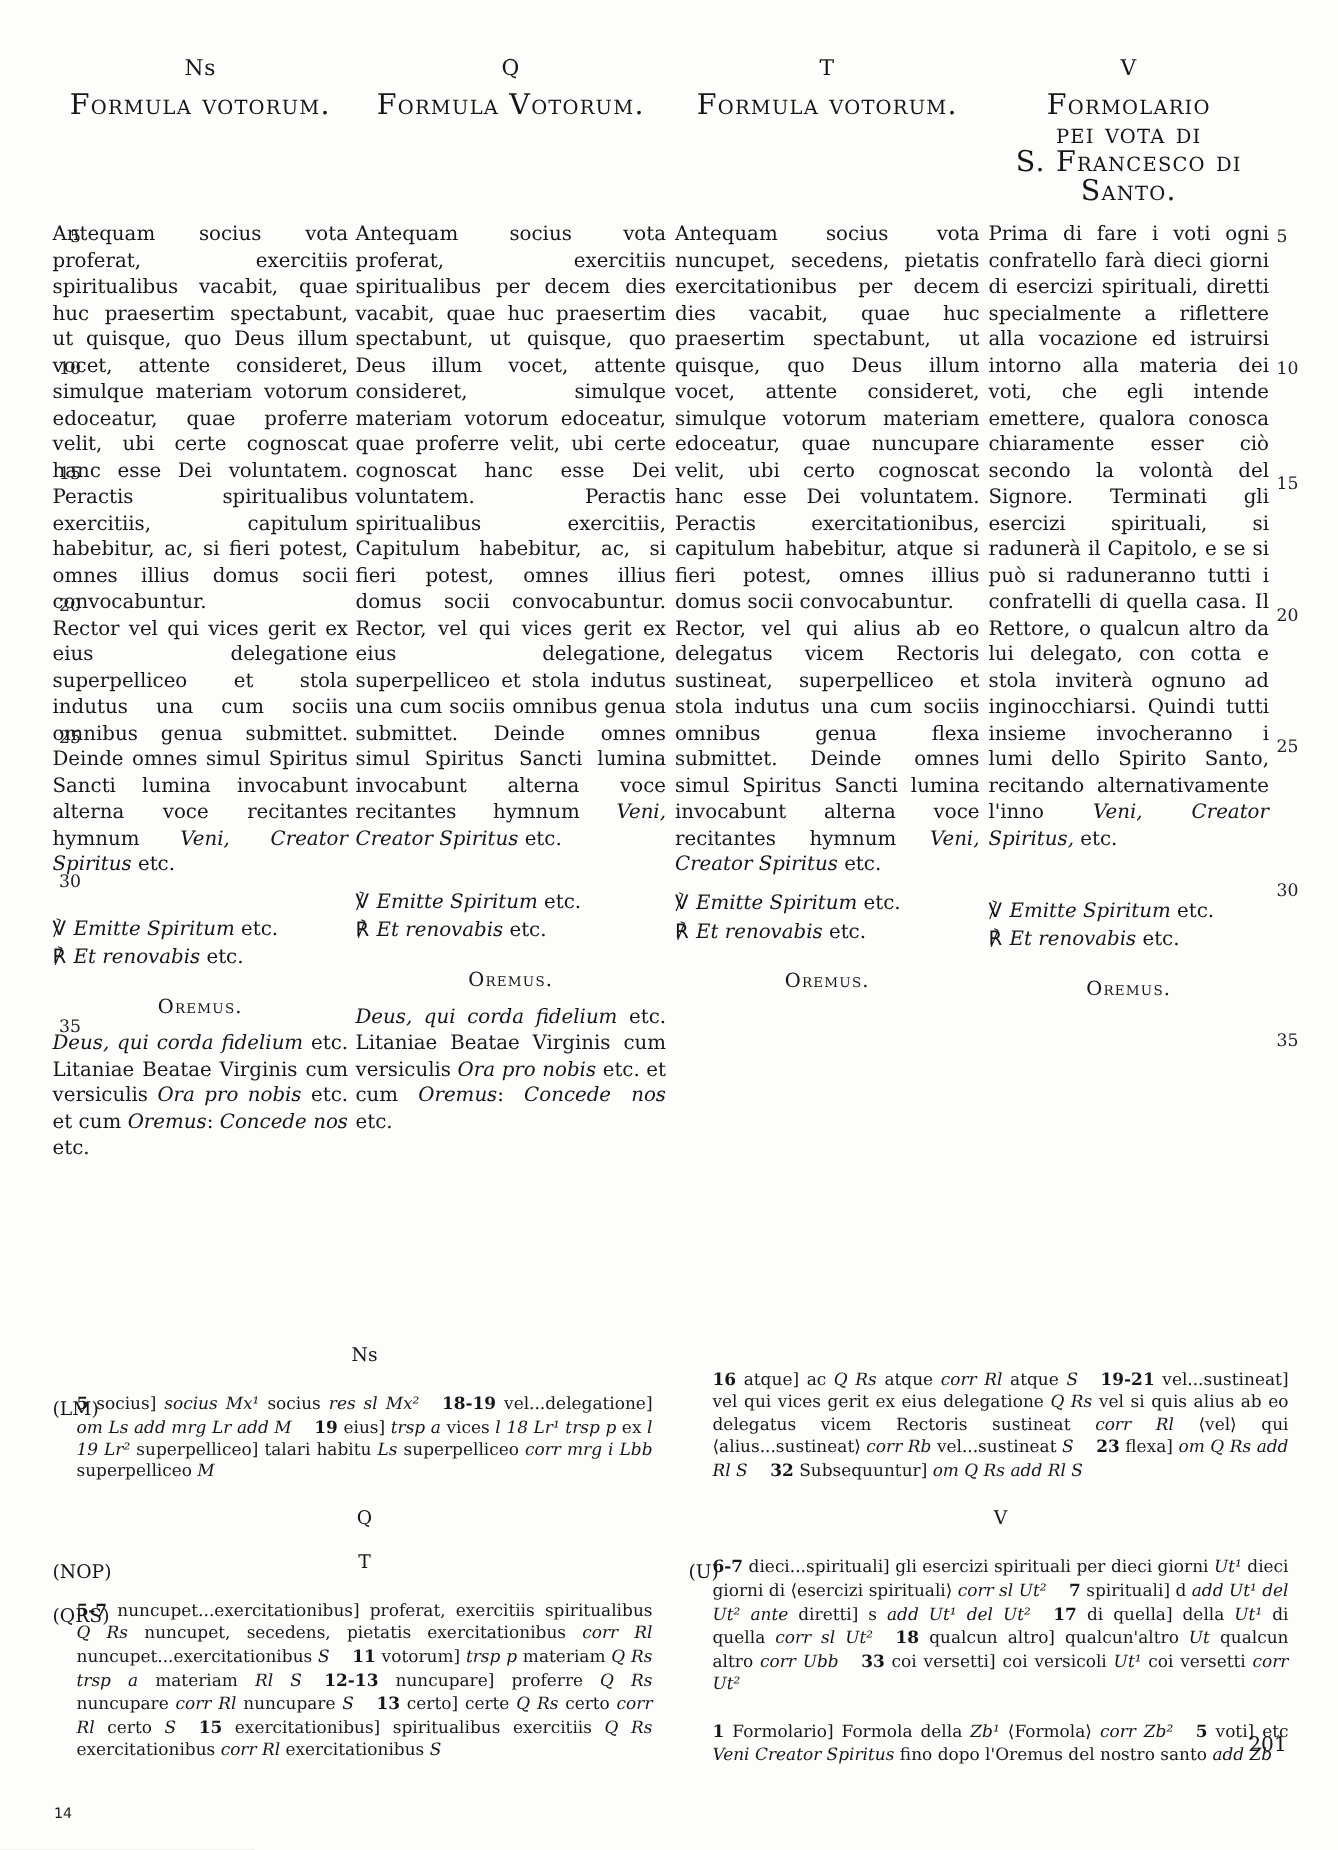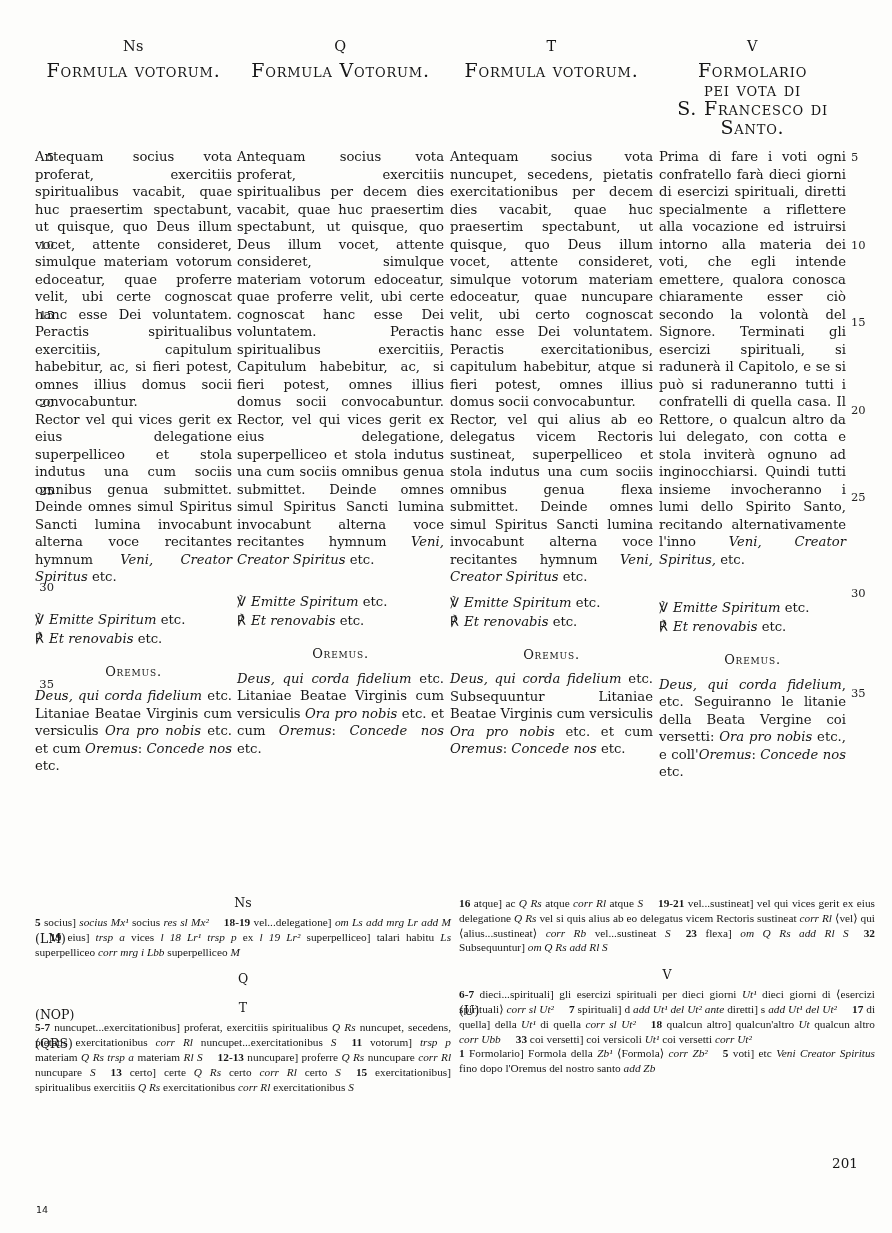--- a/index.html
+++ b/index.html
@@ -43,21 +43,21 @@
   .gutter-right .ln:nth-child(5){top:490px} .gutter-right .ln:nth-child(6){top:586px}
   .gutter-right .ln:nth-child(7){top:686px}
   
   .apparatus { position:absolute; top:896px; font-size:11.3px; line-height:14.8px; }
   .apparatus-left  { left:35px;  width:416px; }
   .apparatus-right { left:459px; width:416px; }
   .app-head { position:relative; text-align:center; font-size:12.5px; margin:0 0 3px; height:16px; }
   .app-section + .app-section .app-head { margin-top:13px; }
   .apparatus-right .app-section:first-child .app-head { display:none; }
   .app-label { position:absolute; left:0; top:0;margin-top:36px; }
-  .app-body { margin:0; text-align:justify;font-family:Liberation Serif, serif; }
+  .app-body { margin:16px; text-align:justify; }
   
   .page-number { position:absolute; left:820px; top:1155px; width:50px; text-align:center; font-size:13.5px; }
   .signature { position:absolute; left:36px; top:1204px; font-family:"DejaVu Sans","Liberation Sans",sans-serif; font-size:9.5px; }
 </style>
 </head>
 <body>
 
 <div class="page">
 
   <div class="gutter gutter-left">
@@ -118,41 +118,39 @@
       <div class="col-title">Formula votorum.</div>
     </div>
     <div class="col-body">
       <p class="para"><span class="run-r">Antequam socius vota nuncupet, secedens, pietatis exercitationibus per decem dies vacabit, quae huc praesertim spectabunt, ut quisque, quo Deus illum vocet, attente consideret, simulque votorum materiam edoceatur, quae nuncupare velit, ubi certo cognoscat hanc esse Dei voluntatem. Peractis exercitationibus, capitulum habebitur, atque si fieri potest, omnes illius domus socii convocabuntur.</span></p>
       <p class="para"><span class="run-r">Rector, vel qui alius ab eo delegatus vicem Rectoris sustineat, superpelliceo et stola indutus una cum sociis omnibus genua flexa submittet. Deinde omnes simul Spiritus Sancti lumina invocabunt alterna voce recitantes hymnum </span><span class="run-i">Veni, Creator Spiritus</span><span class="run-r"> etc.</span></p>
       <div class="versicles">
         <p class="vers"><span class="vsym">℣</span><span><span class="run-i">Emitte Spiritum</span><span class="run-r"> etc.</span></span></p>
         <p class="vers"><span class="vsym">℟</span><span><span class="run-i">Et renovabis</span><span class="run-r"> etc.</span></span></p>
       </div>
       <p class="oremus">Oremus.</p>
-      <p class="para"><span class="run-i">Deus, qui corda fidelium</span><span class="run-r"> etc. Subsequuntur Litaniae Beatae Virginis cum versiculis </span><span class="run-i">Ora pro nobis</span><span class="run-r"> etc. et cum </span><span class="run-i">Oremus</span><span class="run-r">: </span><span class="run-i">Concede nos</span><span class="run-r"> etc.</span></p>
     </div>
   </section>
 
   <section class="col col-4">
     <div class="col-head">
       <div class="siglum">V</div>
       <div class="col-title">
         <div>Formolario</div>
         <div>pei vota di</div>
         <div>S. Francesco di Santo.</div>
       </div>
     </div>
     <div class="col-body">
       <p class="para"><span class="run-r">Prima di fare i voti ogni confratello farà dieci giorni di esercizi spirituali, diretti specialmente a riflettere alla vocazione ed istruirsi intorno alla materia dei voti, che egli intende emettere, qualora conosca chiaramente esser ciò secondo la volontà del Signore. Terminati gli esercizi spirituali, si radunerà il Capitolo, e se si può si raduneranno tutti i confratelli di quella casa. Il Rettore, o qualcun altro da lui delegato, con cotta e stola inviterà ognuno ad inginocchiarsi. Quindi tutti insieme invocheranno i lumi dello Spirito Santo, recitando alternativamente l'inno </span><span class="run-i">Veni, Creator Spiritus,</span><span class="run-r"> etc.</span></p>
       <div class="versicles">
         <p class="vers"><span class="vsym">℣</span><span><span class="run-i">Emitte Spiritum</span><span class="run-r"> etc.</span></span></p>
         <p class="vers"><span class="vsym">℟</span><span><span class="run-i">Et renovabis</span><span class="run-r"> etc.</span></span></p>
       </div>
       <p class="oremus">Oremus.</p>
-      <p class="para"><span class="run-i">Deus, qui corda fidelium</span><span class="run-r">, etc. Seguiranno le litanie della Beata Vergine coi versetti: </span><span class="run-i">Ora pro nobis</span><span class="run-r"> etc., e coll'</span><span class="run-i">Oremus</span><span class="run-r">: </span><span class="run-i">Concede nos</span><span class="run-r"> etc.</span></p>
     </div>
   </section>
 
   <div class="apparatus apparatus-left">
     <div class="app-section">
       <div class="app-head">
         <span class="app-label">(LM)</span>
         <span>Ns</span>
       </div>
       <p class="app-body"><span class="run-b">5</span><span class="run-r"> socius] </span><span class="run-i">socius Mx¹</span><span class="run-r"> socius </span><span class="run-i">res sl Mx²</span><span class="run-g"></span><span class="run-b">18-19</span><span class="run-r"> vel...delegatione] </span><span class="run-i">om Ls add mrg Lr add M</span><span class="run-g"></span><span class="run-b">19</span><span class="run-r"> eius] </span><span class="run-i">trsp a</span><span class="run-r"> vices </span><span class="run-i">l 18 Lr¹ trsp p</span><span class="run-r"> ex </span><span class="run-i">l 19 Lr²</span><span class="run-r"> superpelliceo] talari habitu </span><span class="run-i">Ls</span><span class="run-r"> superpelliceo </span><span class="run-i">corr mrg i Lbb</span><span class="run-r"> superpelliceo </span><span class="run-i">M</span></p>

